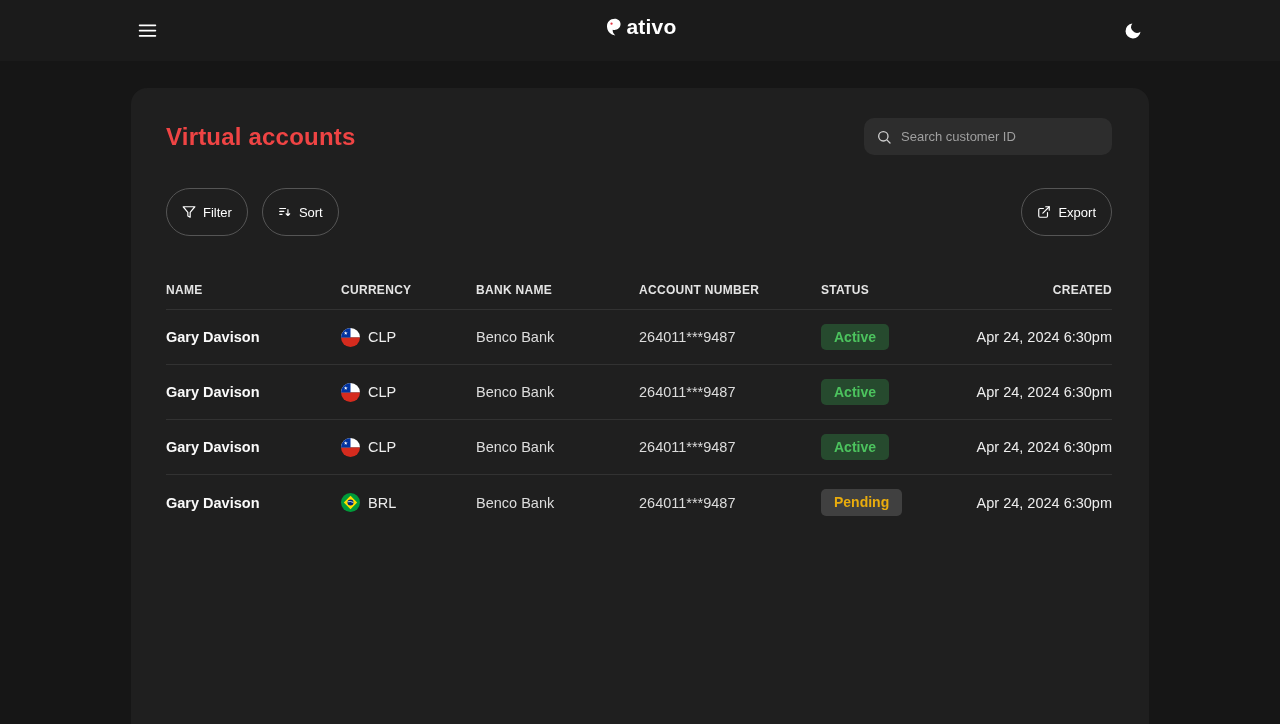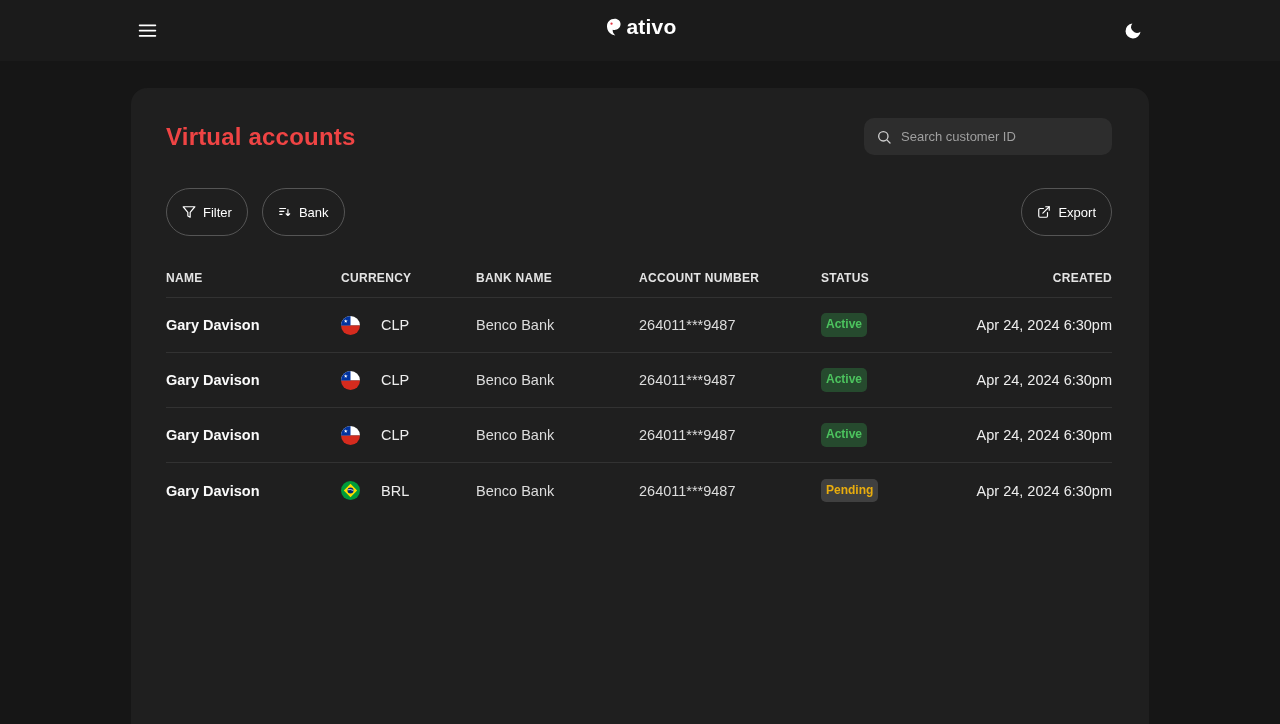--- a/index.html
+++ b/index.html
@@ -73,21 +73,21 @@
     border-radius:9999px;
     color:#fff;
     font-size:13px; font-weight:500;
     font-family:"Liberation Sans","DejaVu Sans",sans-serif;
     padding:16px 15px;
     cursor:pointer;
     line-height:1;
   }
 
   
-  .table { margin-top:28px; }
+  .table { margin-top:40px; }
   .thead, .trow {
     display:grid;
     grid-template-columns:175px 135px 163px 182px 130px 1fr;
     align-items:center;
   }
   .thead {
     height:34px;
     border-bottom:1px solid #323232;
     padding-bottom:6px;
   }
@@ -98,31 +98,31 @@
   .th.right, .cell.right { text-align:right; }
 
   .trow {
     height:55px;
     border-bottom:1px solid #323232;
   }
   .trow:last-child { border-bottom:none; }
 
   .cell { font-size:14.5px; color:#dcdcdc; }
   .cell.name { color:#fafafa; font-weight:600; }
-  .cell.currency { display:flex; align-items:center; gap:21px; color:#ededed; }
+  .cell.currency { display:flex; align-items:center; gap:8px; color:#ededed; }
   .cell.created { color:#ededed; }
 
   .flag { width:19px; height:19px; display:inline-flex; }
   .flag svg { width:19px; height:19px; }
 
   .badge {
     display:inline-block;
-    padding:5px 5px;
+    padding:5px 13px;
     border-radius:5px;
-    font-size:12px;
+    font-size:14px;
     font-weight:600;
     line-height:1.15;
   }
 </style>
 </head>
 <body>
 
 <header class="topbar">
   <button class="icon-btn" aria-label="menu">
     <svg width="21" height="21" viewBox="0 0 24 24" fill="none" stroke="#fff" stroke-width="2" stroke-linecap="round">
@@ -174,21 +174,21 @@
         <span>Filter</span>
       </button>
 
       <button class="pill-btn">
         <span style="display:inline-flex;">
           <svg width="14" height="14" viewBox="0 0 24 24" fill="none" stroke="#fff" stroke-width="2" stroke-linecap="round" stroke-linejoin="round">
             <path d="M3 6h10M3 11h7M3 16h4"></path>
             <path d="M17 8v10M17 18l-3-3M17 18l3-3"></path>
           </svg>
         </span>
-        <span>Bank</span>
+        <span>Sort</span>
       </button>
     </div>
 
     <button class="pill-btn">
       <span style="display:inline-flex;">
         <svg width="14" height="14" viewBox="0 0 24 24" fill="none" stroke="#fff" stroke-width="2" stroke-linecap="round" stroke-linejoin="round">
           <path d="M18 13v6a2 2 0 0 1-2 2H5a2 2 0 0 1-2-2V8a2 2 0 0 1 2-2h6"></path>
           <path d="M15 3h6v6"></path>
             <path d="M10 14L21 3"></path>
         </svg>

